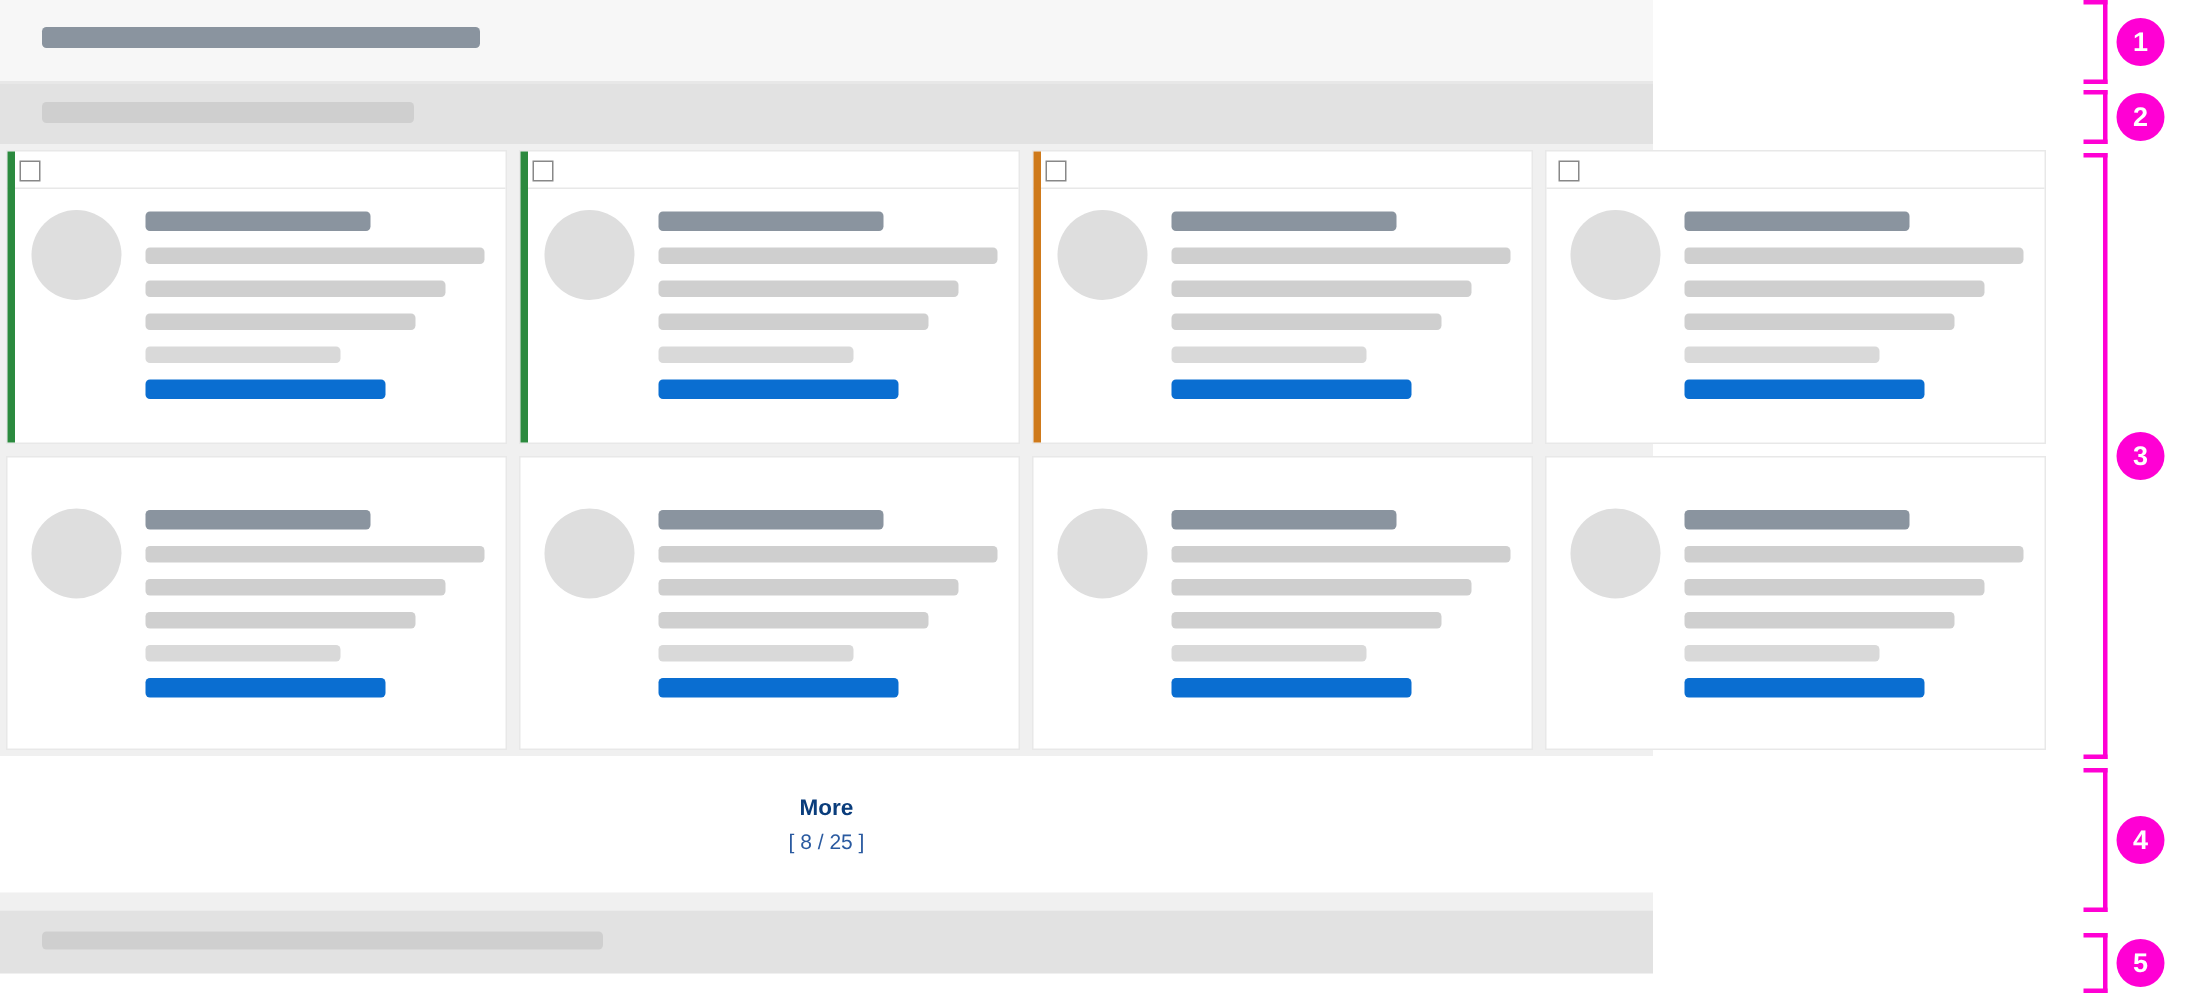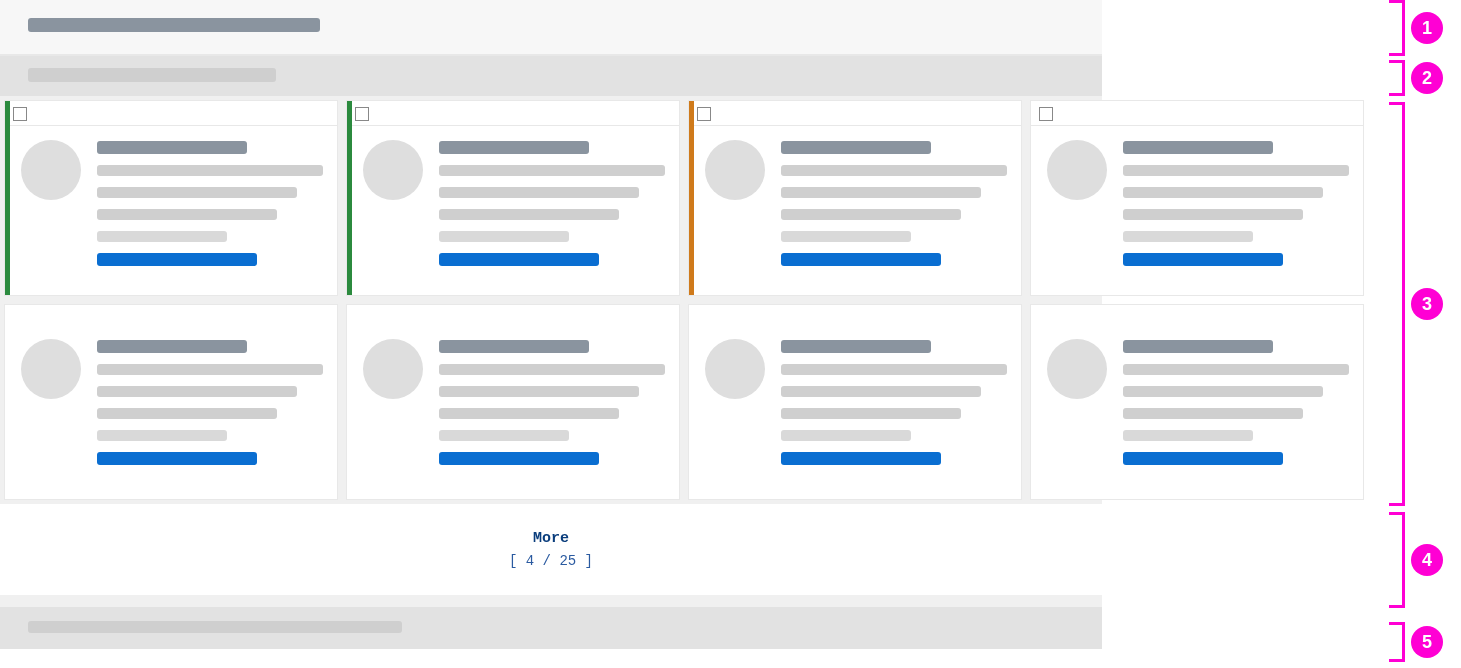--- a/index.html
+++ b/index.html
@@ -9,21 +9,20 @@
     width: 1461px;
     height: 668px;
     position: relative;
     overflow: hidden;
   }
   .wireframe-area {
     width: 1102px;
     position: absolute;
     left: 0;
     top: 0;
-    font-family: Liberation Mono, monospace;
   }
   .header-section {
     background: #f7f7f7;
     padding: 18px 0 20px 28px;
     border-bottom: 2px solid #e8e8e8;
     height: 56px;
   }
   .toolbar-section {
     background: #e2e2e2;
     padding: 12px 0 12px 28px;
@@ -229,21 +228,21 @@
             <div class="placeholder-bar light" style="width: 180px; height: 11px;"></div>
             <div class="placeholder-bar lighter" style="width: 130px; height: 11px;"></div>
             <div class="placeholder-bar blue" style="width: 160px; height: 13px;"></div>
           </div>
         </div>
       </div>
     </div>
 
   <div class="more-section">
     <div class="more-label">More</div>
-    <div class="more-count">[ 4 / 25 ]</div>
+    <div class="more-count">[ 8 / 25 ]</div>
   </div>
 
   <div style="height:12px;background:#f0f0f0"></div>
 
   <div class="footer-section">
     <div class="placeholder-bar light" style="width:374px;height:12px"></div>
   </div>
 
 </div>
 

